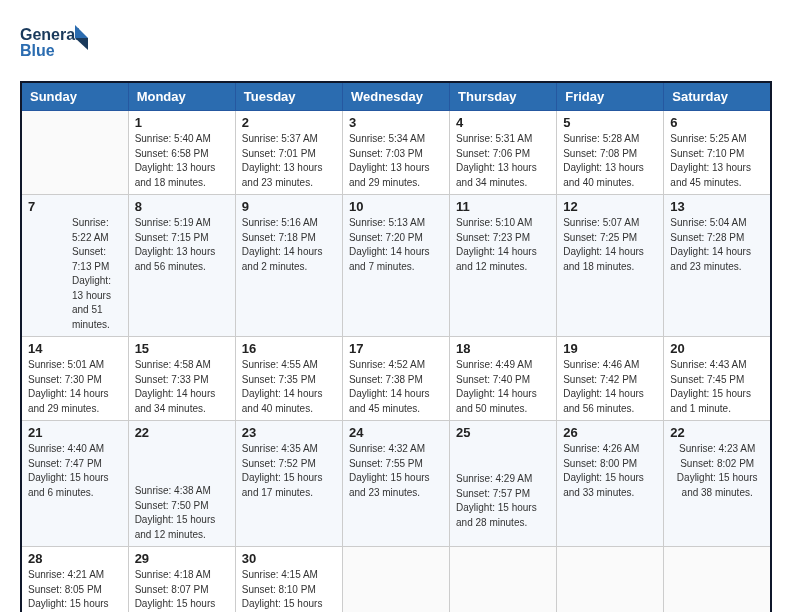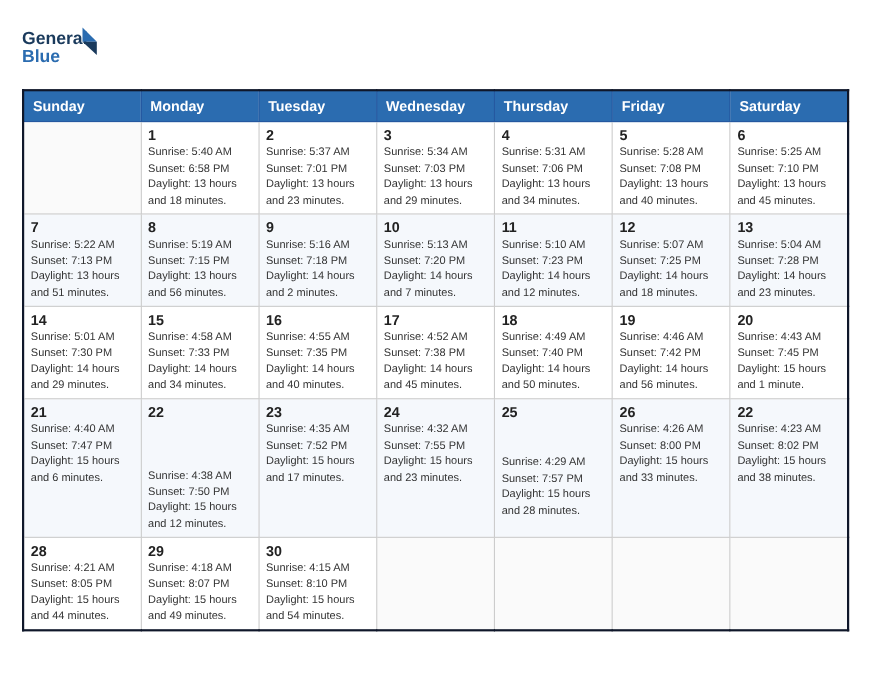--- a/index.html
+++ b/index.html
@@ -144,21 +144,21 @@
           <span class="day-number">6</span>
           <div class="day-info" style="white-space: pre-line;">Sunrise: 5:25 AM
 Sunset: 7:10 PM
 Daylight: 13 hours
 and 45 minutes.</div>
         </td>
       </tr>
       <tr class="row-alt">
         <td>
           <span class="day-number">7</span>
-          <div class="day-info" style="white-space: pre-line;">Sunrise: 5:22 AM
+          <div class="day-info" style="white-space: pre-line; margin-left: 44px;">Sunrise: 5:22 AM
 Sunset: 7:13 PM
 Daylight: 13 hours
 and 51 minutes.</div>
         </td>
         <td>
           <span class="day-number">8</span>
           <div class="day-info" style="white-space: pre-line;">Sunrise: 5:19 AM
 Sunset: 7:15 PM
 Daylight: 13 hours
 and 56 minutes.</div>
@@ -288,21 +288,21 @@
         </td>
         <td>
           <span class="day-number">26</span>
           <div class="day-info" style="white-space: pre-line;">Sunrise: 4:26 AM
 Sunset: 8:00 PM
 Daylight: 15 hours
 and 33 minutes.</div>
         </td>
         <td>
           <span class="day-number">22</span>
-          <div class="day-info" style="white-space: pre-line;">Sunrise: 4:23 AM
+          <div class="day-info" style="white-space: pre-line; text-align: center;">Sunrise: 4:23 AM
 Sunset: 8:02 PM
 Daylight: 15 hours
 and 38 minutes.</div>
         </td>
       </tr>
       <tr>
         <td>
           <span class="day-number">28</span>
           <div class="day-info" style="white-space: pre-line;">Sunrise: 4:21 AM
 Sunset: 8:05 PM

